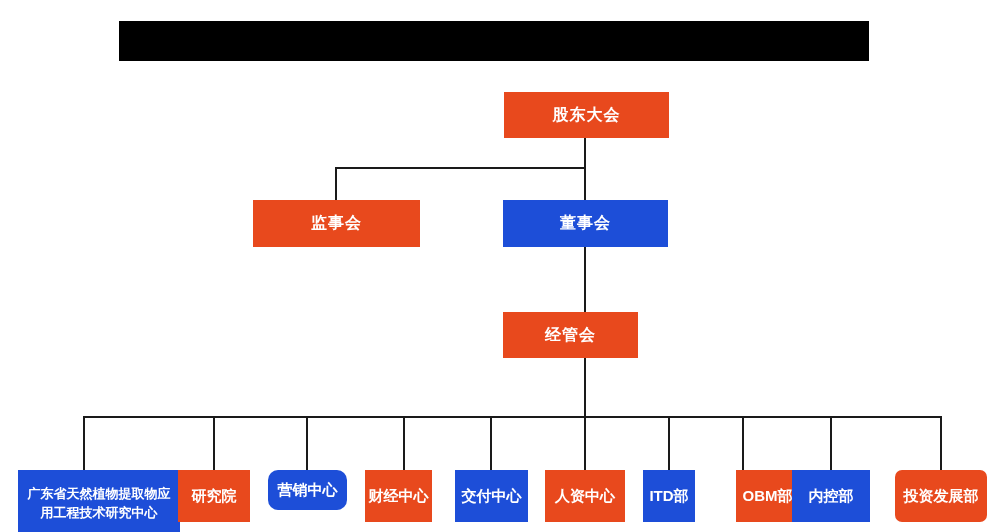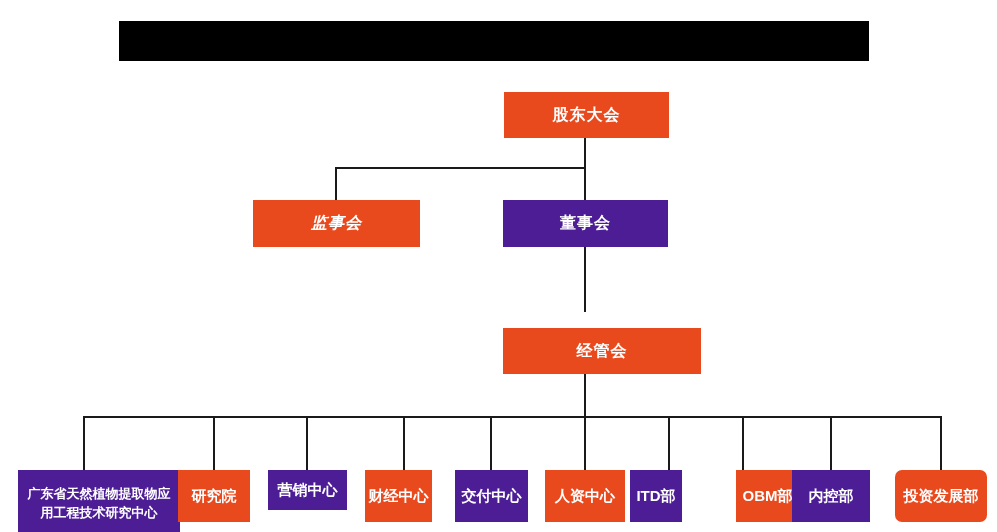--- a/index.html
+++ b/index.html
@@ -9,21 +9,21 @@
   }
   .redacted-bar{
     position:absolute;left:119px;top:21px;width:750px;height:40px;
     background:#000000;
   }
   .node{
     position:absolute;display:flex;align-items:center;justify-content:center;
     color:#ffffff;font-weight:bold;text-align:center;box-sizing:border-box;
   }
   .node[data-variant="dark"]{background:#E8491D;}
-  .node[data-variant="light"]{background:#4c1d95;}
+  .node[data-variant="light"]{background:#1d4ed8;}
   .lvl{font-size:16px;letter-spacing:1px;}
   .dept{font-size:15px;}
   .dept-long{font-size:13px;line-height:1.45;padding:0 6px;letter-spacing:0;}
   .line{position:absolute;background:#1a1a1a;}
   .vline{width:2px;}
   .hline{height:2px;}
 </style>
 </head>
 <body>
 
@@ -41,37 +41,37 @@
 <div class="line vline" style="left:403px;top:416px;height:54px;"></div>
 <div class="line vline" style="left:490px;top:416px;height:54px;"></div>
 <div class="line vline" style="left:584px;top:416px;height:54px;"></div>
 <div class="line vline" style="left:668px;top:416px;height:54px;"></div>
 <div class="line vline" style="left:742px;top:416px;height:54px;"></div>
 <div class="line vline" style="left:830px;top:416px;height:54px;"></div>
 <div class="line vline" style="left:940px;top:416px;height:54px;"></div>
 
 <div class="node lvl" style="left:504px;top:92px;width:165px;height:46px;" data-variant="dark">股东大会</div>
 
-<div class="node lvl" style="left:253px;top:200px;width:167px;height:47px;font-style:italic;" data-variant="dark">监事会</div>
+<div class="node lvl" style="left:253px;top:200px;width:167px;height:47px;" data-variant="dark">监事会</div>
 
 <div class="node lvl" style="left:503px;top:200px;width:165px;height:47px;" data-variant="light">董事会</div>
 
-<div class="node lvl" style="left:503px;top:328px;width:198px;height:46px;" data-variant="dark">经管会</div>
+<div class="node lvl" style="left:503px;top:312px;width:135px;height:46px;" data-variant="dark">经管会</div>
 
 <div class="node dept dept-long" style="left:18px;top:470px;width:162px;height:68px;" data-variant="light">广东省天然植物提取物应用工程技术研究中心</div>
 
 <div class="node dept" style="left:178px;top:470px;width:72px;height:52px;" data-variant="dark">研究院</div>
 
-<div class="node dept" style="left:268px;top:470px;width:79px;height:40px;" data-variant="light">营销中心</div>
+<div class="node dept" style="left:268px;top:470px;width:79px;height:40px;border-radius:10px;" data-variant="light">营销中心</div>
 
 <div class="node dept" style="left:365px;top:470px;width:67px;height:52px;" data-variant="dark">财经中心</div>
 
 <div class="node dept" style="left:455px;top:470px;width:73px;height:52px;" data-variant="light">交付中心</div>
 
 <div class="node dept" style="left:545px;top:470px;width:80px;height:52px;" data-variant="dark">人资中心</div>
 
-<div class="node dept" style="left:630px;top:470px;width:52px;height:52px;" data-variant="light">ITD部</div>
+<div class="node dept" style="left:643px;top:470px;width:52px;height:52px;" data-variant="light">ITD部</div>
 
 <div class="node dept" style="left:712px;top:470px;width:63px;height:52px;margin-left:24px;" data-variant="dark">OBM部</div>
 
 <div class="node dept" style="left:792px;top:470px;width:78px;height:52px;" data-variant="light">内控部</div>
 
 <div class="node dept" style="left:895px;top:470px;width:92px;height:52px;border-radius:7px;" data-variant="dark">投资发展部</div>
 
 </body></html>

